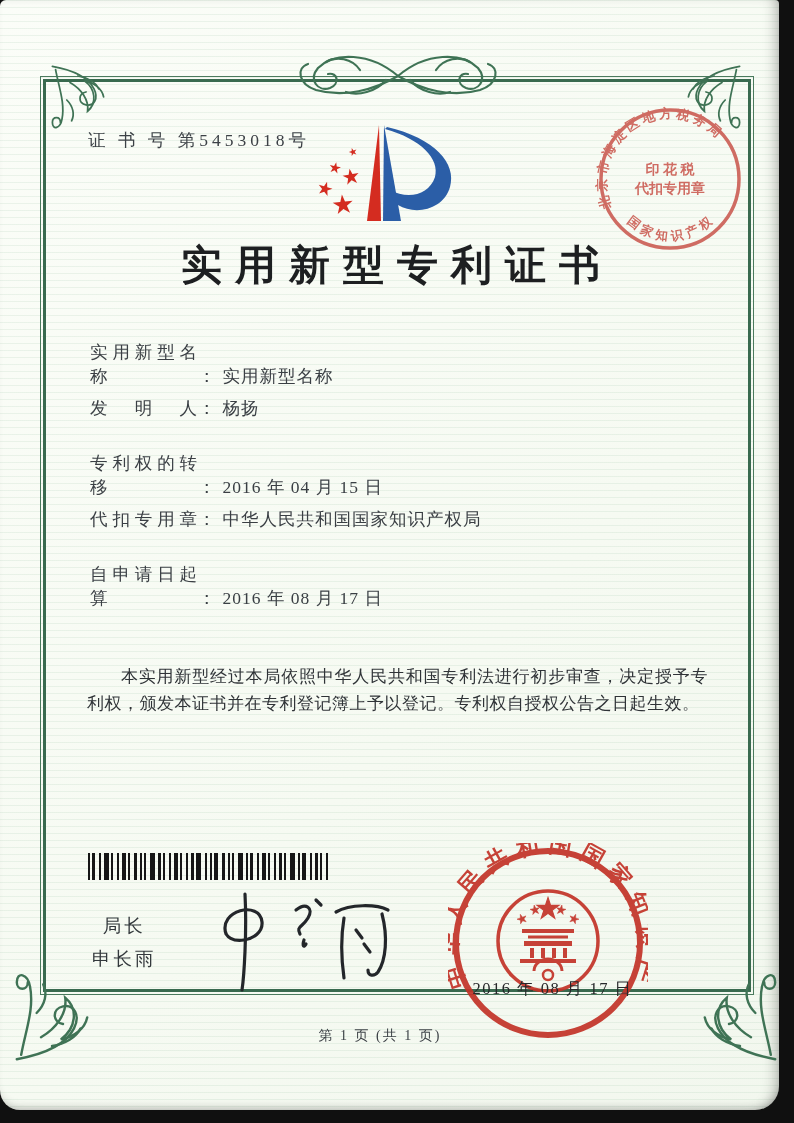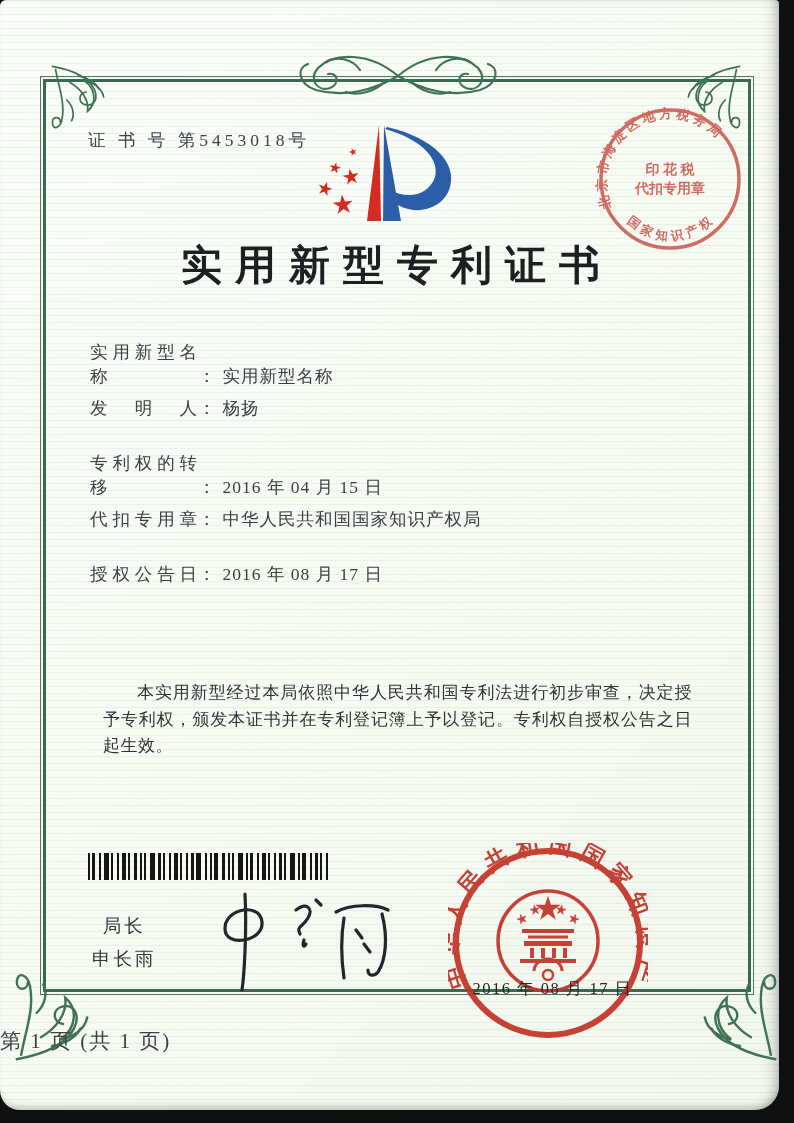--- a/index.html
+++ b/index.html
@@ -25,31 +25,31 @@
     font-size:41px;font-weight:700;color:#1d1f21;letter-spacing:13px;
   }
   .fields{position:absolute;left:90px;top:340px;width:600px;}
   .field{height:55.5px;font-size:17.5px;color:#3a3f44;letter-spacing:1px;}
   .flabel{display:inline-block;width:108px;text-align:justify;text-align-last:justify;}
   .fcolon{display:inline-block;margin-right:6px;}
   .body-text{
     position:absolute;left:87px;top:664px;width:621px;font-size:17px;line-height:26.6px;
     color:#2f3337;text-align:justify;letter-spacing:.5px;
   }
-  .body-text p{margin:16px;text-indent:2em;}
+  .body-text p{margin:0;text-indent:2em;}
   .barcode{position:absolute;left:88px;top:853px;}
   .sig-block{position:absolute;left:92px;top:910px;font-size:18.5px;color:#33383c;letter-spacing:3px;line-height:33px;text-align:center;}
   .signature{position:absolute;left:198px;top:882px;}
   .seal-main{position:absolute;left:448px;top:843px;opacity:.92;}
   .seal-date{
     position:absolute;left:455px;top:978px;width:195px;text-align:center;
     font-size:16.5px;color:#26282a;letter-spacing:1.5px;
   }
   .seal-tax{position:absolute;left:595px;top:104px;opacity:.85;}
-  .footer{position:absolute;left:0;width:760px;top:1027px;font-size:21px;color:#3c4146;letter-spacing:2px;}
+  .footer{position:absolute;left:0;width:760px;top:1027px;text-align:center;font-size:14px;color:#3c4146;letter-spacing:2px;}
   .seal-text{fill:#c33328;}
 </style>
 </head>
 <body>
 
 <div class="paper">
 
   <div class="frame"></div>
 
   <svg width="0" height="0" style="position:absolute">
@@ -105,21 +105,21 @@
     </g>
   </svg>
 
   <div class="title">实用新型专利证书</div>
 
   <div class="fields">
     <div class="field"><span class="flabel">实用新型名称</span><span class="fcolon">：</span><span>实用新型名称</span></div>
     <div class="field"><span class="flabel">发明人</span><span class="fcolon">：</span><span>杨扬</span></div>
     <div class="field"><span class="flabel">专利权的转移</span><span class="fcolon">：</span><span>2016 年 04 月 15 日</span></div>
     <div class="field"><span class="flabel">代扣专用章</span><span class="fcolon">：</span><span>中华人民共和国国家知识产权局</span></div>
-    <div class="field"><span class="flabel">授权公告日</span><span class="fcolon">：</span><span>2016 年 08 月 17 日</span></div>
+    <div class="field"><span class="flabel">自申请日起算</span><span class="fcolon">：</span><span>2016 年 08 月 17 日</span></div>
   </div>
 
   <div class="body-text">
     <p>本实用新型经过本局依照中华人民共和国专利法进行初步审查，决定授予专利权，颁发本证书并在专利登记簿上予以登记。专利权自授权公告之日起生效。</p>
   </div>
 
   <svg class="barcode" width="287" height="27" viewBox="0 0 287 27">
       <rect x="0" y="0" width="2" height="27" fill="#161616"></rect>
       <rect x="4" y="0" width="3" height="27" fill="#161616"></rect>
       <rect x="11" y="0" width="2" height="27" fill="#161616"></rect>

